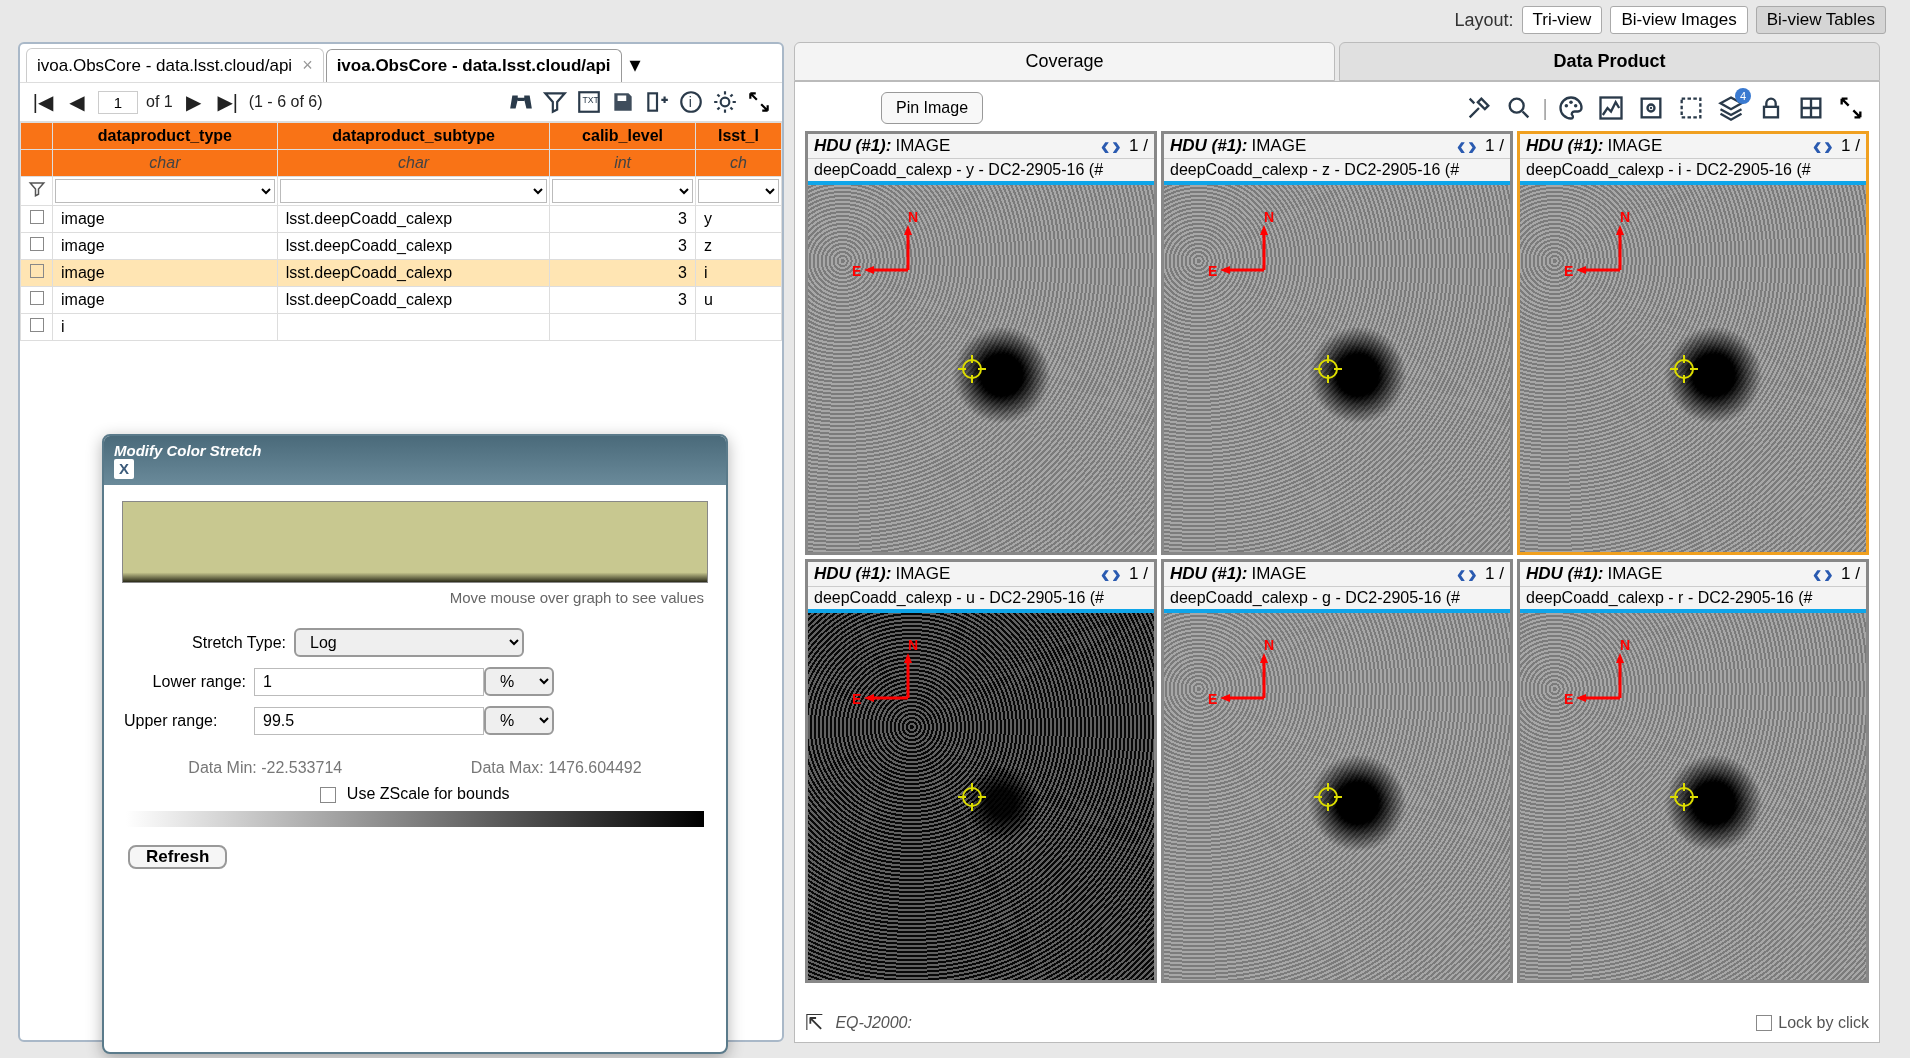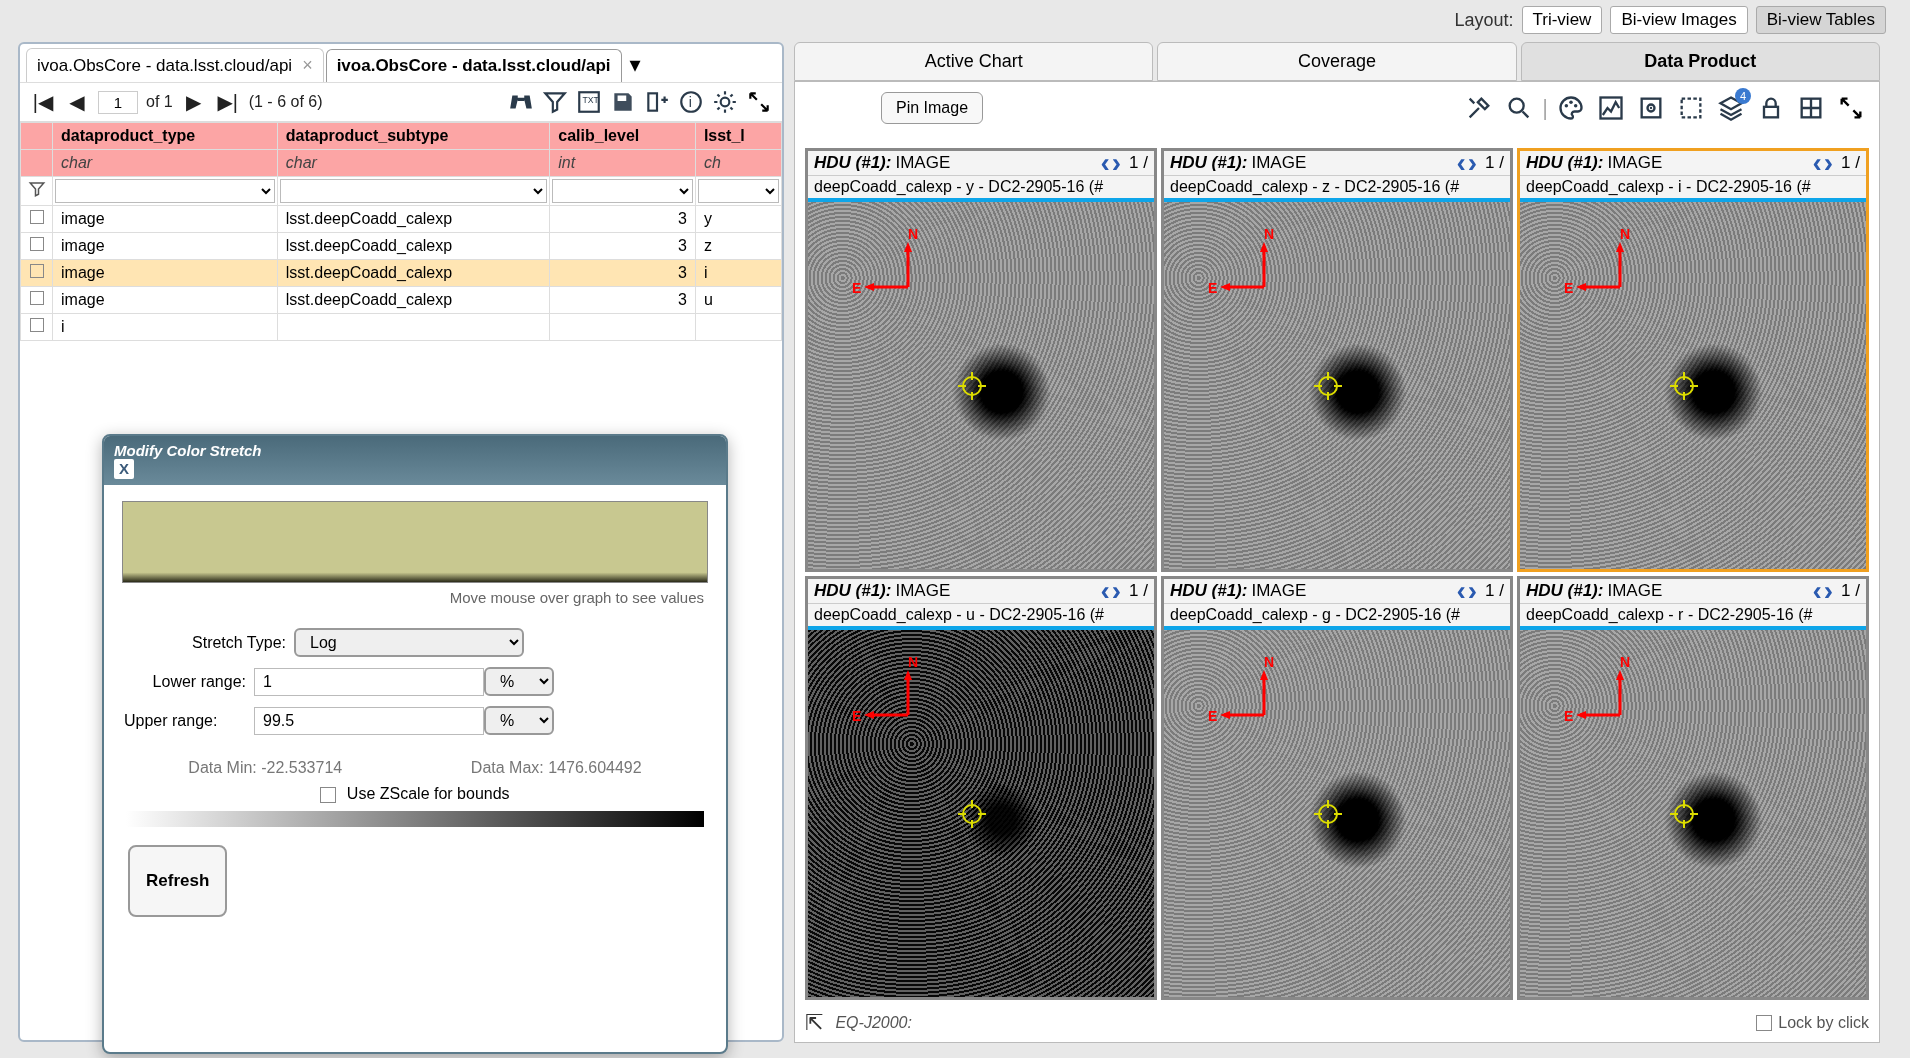--- a/index.html
+++ b/index.html
@@ -19,21 +19,21 @@
 .tabs-row .caret { font-size: 22px; padding: 0 6px; }
 
 .toolbar { display: flex; align-items: center; padding: 6px 10px; gap: 8px; border-top: 1px solid #ddd; border-bottom: 1px solid #ddd; }
 .tb-icon { width: 26px; height: 26px; display: flex; align-items: center; justify-content: center; color: #222; font-size: 20px; cursor: pointer; }
 .pg-input { width: 40px; text-align: center; border: 1px solid #ccc; padding: 2px 0; font-size: 15px; }
 .pg-text { font-size: 16px; color: #222; }
 .toolbar .spacer { flex: 1; }
 .tb-svg { width: 28px; height: 28px; }
 
 .table { border-collapse: collapse; width: 100%; font-size: 16px; }
-.table th { background: #fca5a5; border: 1px solid #ddd; padding: 4px 8px; text-align: left; font-weight: bold; }
+.table th { background: #f97316; border: 1px solid #ddd; padding: 4px 8px; text-align: center; font-weight: bold; }
 .table .sub th { font-style: italic; font-weight: normal; color: #444; }
 .table td { border: 1px solid #ddd; padding: 4px 8px; }
 .filter-row td { padding: 2px; }
 .filter-sel { width: 100%; border: 1px solid #bbb; height: 24px; background: #fff; }
 .table tr.sel td { background: #ffe5b3; }
 .chk { width: 14px; height: 14px; border: 1px solid #888; display: inline-block; }
 .funnel-cell { width: 32px; text-align: center; }
 
 
 .dialog { position: absolute; left: 82px; top: 390px; width: 626px; height: 620px; border: 2px solid #5a7a8a; border-radius: 8px; background: #fff; box-shadow: 0 4px 16px rgba(0,0,0,0.3); }
@@ -45,30 +45,30 @@
 .dlg-row { display: flex; align-items: center; margin: 10px 0; gap: 0; }
 .dlg-row .lbl { width: 170px; text-align: right; padding-right: 8px; }
 .dlg-row.center .lbl { text-align: right; }
 .dlg-select { border: 2px solid #999; border-radius: 6px; padding: 3px 10px; font-size: 16px; min-width: 230px; }
 .dlg-select.short { min-width: 70px; }
 .dlg-input { border: 1px solid #bbb; padding: 4px 8px; font-size: 16px; width: 230px; }
 .dlg-stats { display: flex; justify-content: space-around; color: #777; margin: 24px 0 8px 0; }
 .dlg-zscale { text-align: center; margin: 8px 0; }
 .dlg-zscale .cb { width: 16px; height: 16px; border: 1px solid #888; display: inline-block; vertical-align: middle; margin-right: 6px; }
 .dlg-grad { height: 16px; margin: 8px 2px; background: linear-gradient(to right, #fff, #000); }
-.dlg-refresh { border: 2px solid #999; border-radius: 8px; padding: 24px 16px; font-size: 17px; font-weight: bold; background: #f6f6f6; cursor: pointer; margin: 10px 0 0 4px; }
+.dlg-refresh { border: 2px solid #999; border-radius: 8px; padding: 0 16px; font-size: 17px; font-weight: bold; background: #f6f6f6; cursor: pointer; margin: 10px 0 0 4px; }
 
 
 .right { position: absolute; left: 794px; top: 42px; width: 1086px; height: 1000px; }
 .rtabs { display: flex; gap: 4px; }
 .rtab { flex: 1; border: 1px solid #bbb; border-radius: 6px 6px 0 0; text-align: center; padding: 8px 0; font-size: 18px; background: #f4f4f4; cursor: pointer; }
 .rtab.active { background: #e0e0e0; font-weight: bold; }
 .rpanel { border: 1px solid #bbb; background: #fff; height: 962px; padding: 8px 10px; position: relative; }
 
-.rtoolbar { display: flex; align-items: center; gap: 4px; margin-bottom: 22px; }
+.rtoolbar { display: flex; align-items: center; gap: 4px; margin-bottom: 5px; }
 .rtoolbar .left-area { margin-left: 76px; }
 .pin-btn { border: 1px solid #999; border-radius: 6px; padding: 6px 14px; font-size: 16px; background: #f8f8f8; cursor: pointer; }
 .rtoolbar .spacer { flex: 1; }
 .rtool { width: 36px; height: 36px; display: flex; align-items: center; justify-content: center; cursor: pointer; color: #2a3a4a; font-size: 22px; position: relative; }
 .rtool .badge { position: absolute; top: -2px; right: -2px; background: #3a7ad0; color: #fff; font-size: 11px; width: 16px; height: 16px; border-radius: 8px; text-align: center; line-height: 16px; }
 
 .grid { display: grid; grid-template-columns: repeat(3, 1fr); gap: 4px; }
 .cell { border: 3px solid #888; background: #f4f4f4; position: relative; height: 424px; overflow: hidden; }
 .cell.sel { border-color: #f0a020; }
 .cell-hdr { background: #f4f4f4; display: flex; align-items: center; padding: 2px 6px; font-size: 17px; gap: 4px; border-bottom: 1px solid #ccc; }
@@ -270,21 +270,20 @@
         <span>Use ZScale for bounds</span>
       </div>
       <div class="dlg-grad"></div>
       <button class="dlg-refresh">Refresh</button>
     </div>
   </div>
 </div>
 
 <div class="right">
   <div class="rtabs">
-    <div class="rtab">Active Chart</div>
     <div class="rtab">Coverage</div>
     <div class="rtab active">Data Product</div>
   </div>
   <div class="rpanel">
     <div class="rtoolbar">
       <div class="left-area"><button class="pin-btn">Pin Image</button></div>
       <span class="spacer"></span>
       <span class="rtool">
           <svg width="28" height="28" viewBox="0 0 24 24">
             <path d="M4 20l8-8M14 4l6 6-3 3-6-6zM4 4l4 4" stroke="#2a3a4a" stroke-width="2" fill="none"></path>

